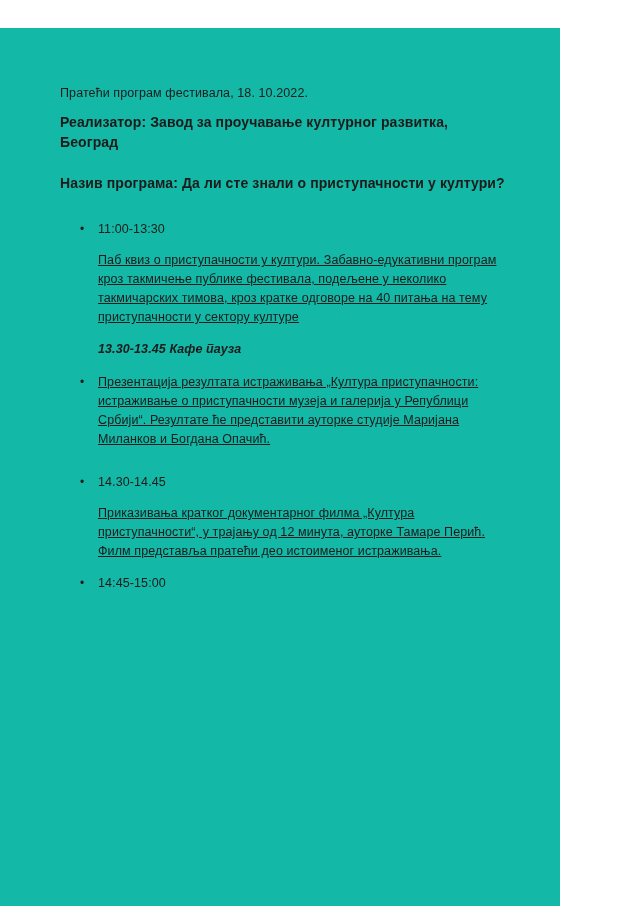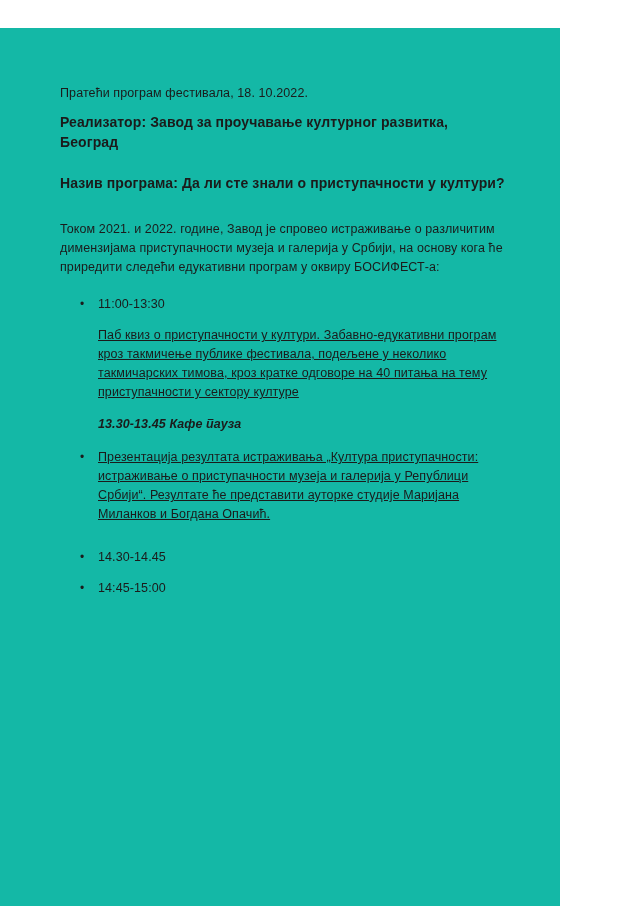--- a/index.html
+++ b/index.html
@@ -77,39 +77,39 @@
 
 <div class="page">
 
   <p class="date-line">Пратећи програм фестивала, 18. 10.2022.</p>
 
   <p class="heading">Реализатор: Завод за проучавање културног развитка, Београд</p>
 
   <p class="heading title">Назив програма: Да ли сте знали о приступачности у култури?</p>
 
 
-  <p class="para">Током 2021. и 2022. године, Завод је спровео истраживање о различитим димензијама приступачности музеја и галерија у Србији, на основу кога ће приредити следећи едукативни програм у оквиру БОСИФЕСТ-а:</p>
 
   <div class="schedule">
 
     <div class="schedule-item">
       <span class="bullet">•</span>
       <p class="time-row">11:00-13:30</p>
       <p class="desc">Паб квиз о приступачности у култури. Забавно-едукативни програм кроз такмичење публике фестивала, подељене у неколико такмичарских тимова, кроз кратке одговоре на 40 питања на тему приступачности у сектору културе</p>
       <p class="note">13.30-13.45 Кафе пауза</p>
     </div>
 
     <div class="schedule-item">
       <span class="bullet">•</span>
       <p class="desc">Презентација резултата истраживања „Култура приступачности: истраживање о приступачности музеја и галерија у Републици Србији“. Резултате ће представити ауторке студије Маријана Миланков и Богдана Опачић.</p>
     </div>
 
     <div class="schedule-item extra-gap">
       <span class="bullet">•</span>
       <p class="time-row">14.30-14.45</p>
+      <p class="desc">Приказивања кратког документарног филма „Култура приступачности“, у трајању од 12 минута, ауторке Тамаре Перић.  Филм представља пратећи део истоименог истраживања.</p>
     </div>
 
     <div class="schedule-item">
       <span class="bullet">•</span>
       <p class="time-row">14:45-15:00</p>
     </div>
 
   </div>
 
 </div>

